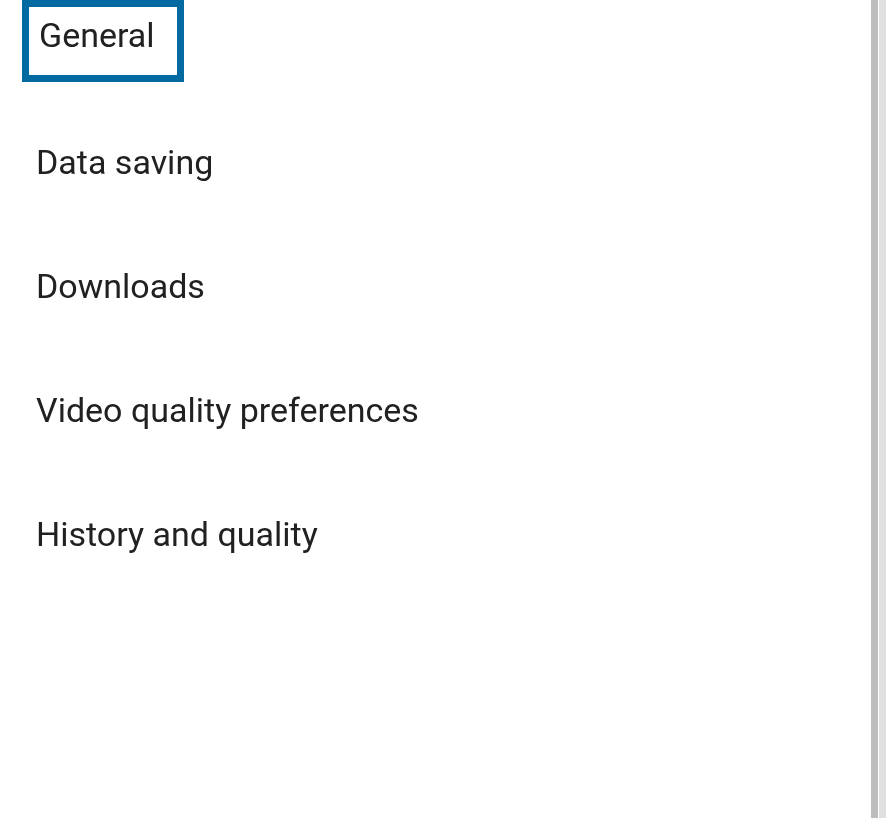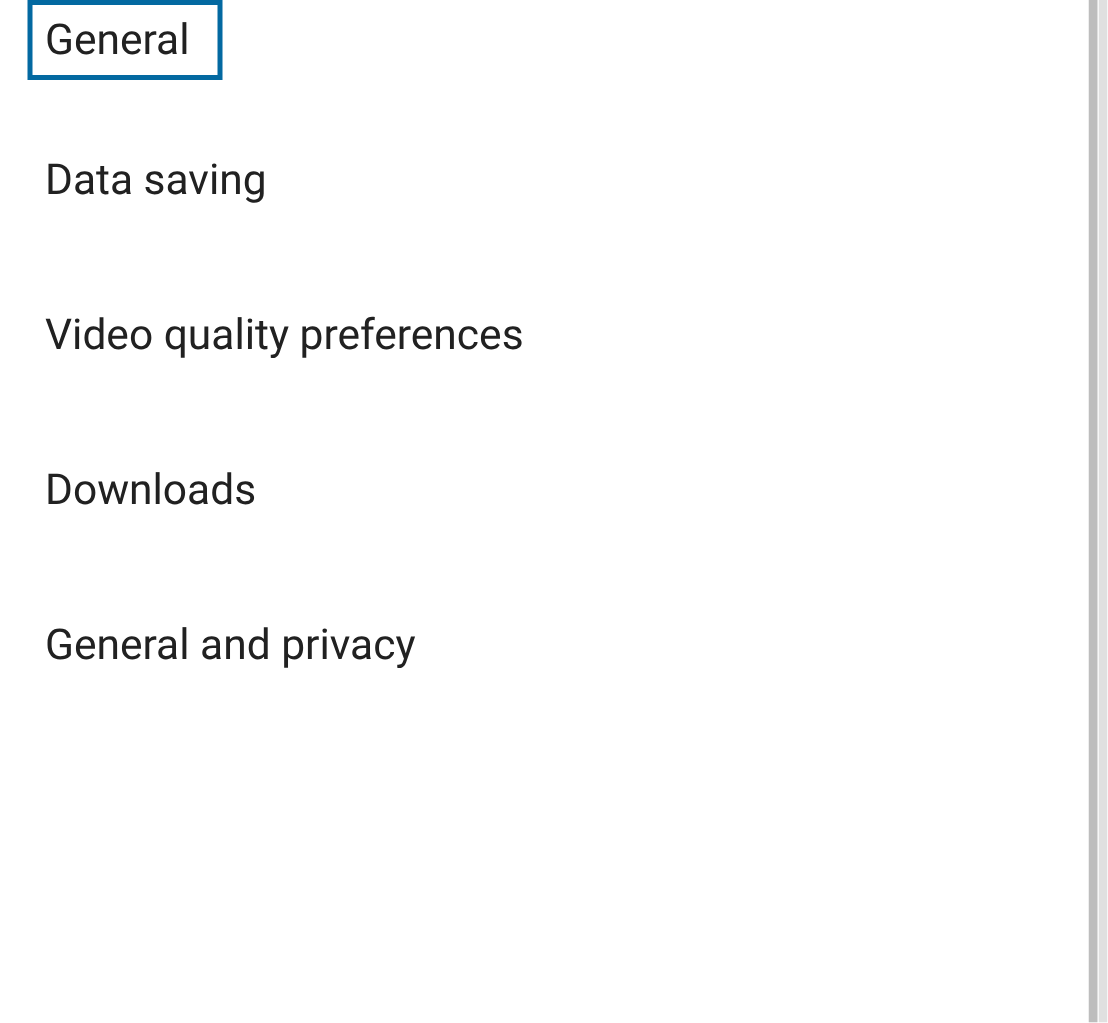--- a/index.html
+++ b/index.html
@@ -23,22 +23,22 @@
       color: #212121;
       cursor: pointer;
       display: flex;
       align-items: center;
     }
     .settings-item.highlighted {
       padding: 0;
       margin: 0 0 0 22px;
     }
     .highlight-box {
-      border: 4px solid #0369a1;
-      padding: 8px 22px 8px 10px;
+      border: 7px solid #0369a1;
+      padding: 8px 22px 20px 10px;
       display: inline-block;
     }
     .right-border {
       position: absolute;
       right: 8px;
       top: 0;
       width: 7px;
       height: 100%;
       background: #bdbdbd;
     }
@@ -58,23 +58,23 @@
 <div class="settings-list">
   <div class="settings-item highlighted">
     <span class="highlight-box">
       <span>General</span>
     </span>
   </div>
   <div class="settings-item" style="padding-top:60px;text-align:center;">
     <span>Data saving</span>
   </div>
   <div class="settings-item">
+    <span>Downloads</span>
+  </div>
+  <div class="settings-item">
     <span>Video quality preferences</span>
   </div>
   <div class="settings-item">
-    <span>Downloads</span>
-  </div>
-  <div class="settings-item">
-    <span>General and privacy</span>
+    <span>History and quality</span>
   </div>
 </div>
 
 <div class="right-border"></div>
 
 </body></html>

